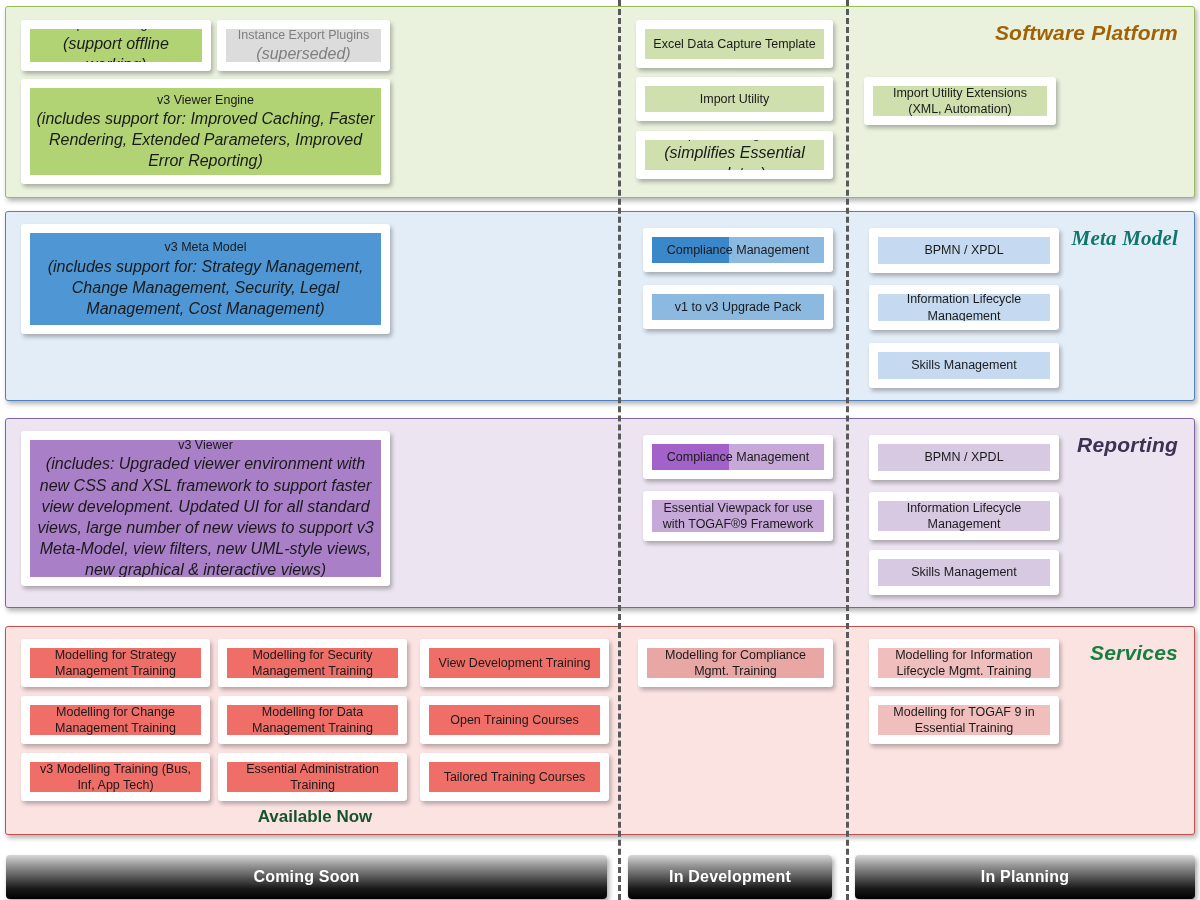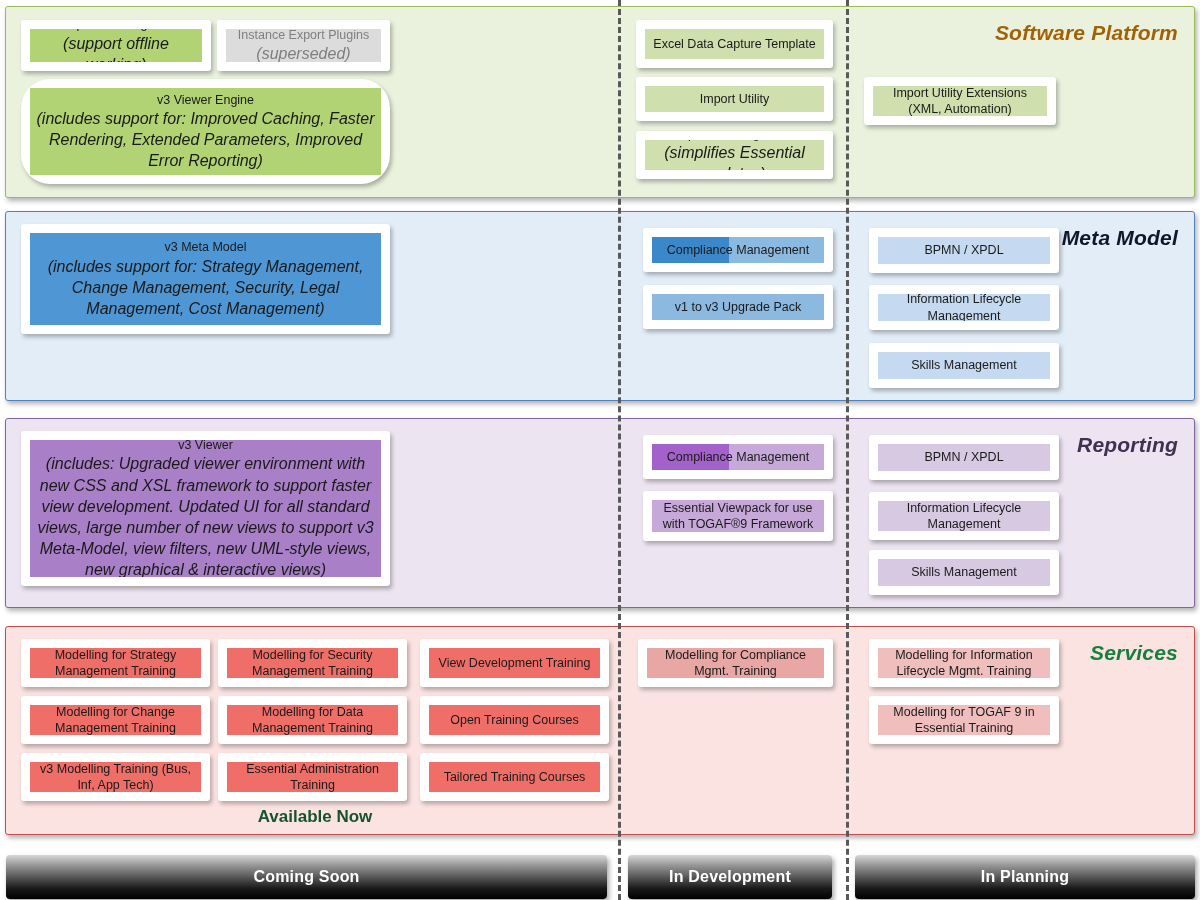--- a/index.html
+++ b/index.html
@@ -33,21 +33,21 @@
     font-style: italic;
     letter-spacing: 0.2px;
     z-index: 4;
     white-space: nowrap;
   }
 
   
   .lane.green  { background: #eaf2de; border: 1.5px solid #9bbb59; }
   .lane.green  .lane-title { color: #a16207; }
   .lane.blue   { background: #e3edf7; border: 1.5px solid #4f81bd; }
-  .lane.blue   .lane-title { color: #0f172a; }
+  .lane.blue   .lane-title { color: #0f766e; font-family: Liberation Serif, serif; }
   .lane.purple { background: #ece4f0; border: 1.5px solid #8064a2; }
   .lane.purple .lane-title { color: #3f3151; }
   .lane.red    { background: #fbe3e2; border: 1.5px solid #c0504d; }
   .lane.red    .lane-title { color: #15803d; }
 
   
   .card {
     position: absolute;
     background: #ffffff;
     border-radius: 3px;
@@ -162,21 +162,21 @@
 
       <div class="card" style="left:211px; top:13px; width:173px; height:51px;">
         <div class="card-fill fill-gray">
           <div class="card-text">
             <span>Instance Export Plugins</span>
             <span class="sub">(superseded)</span>
           </div>
         </div>
       </div>
 
-      <div class="card" style="left:15px; top:72px; width:369px; height:105px;border-radius:29px;">
+      <div class="card" style="left:15px; top:72px; width:369px; height:105px;">
         <div class="card-fill fill-green">
           <div class="card-text">
             <span>v3 Viewer Engine</span>
             <span class="sub">(includes support for: Improved Caching, Faster Rendering, Extended Parameters,  Improved Error Reporting)</span>
           </div>
         </div>
       </div>
 
       <div class="card" style="left:630px; top:13px; width:197px; height:48px;">
         <div class="card-fill fill-green-l">

